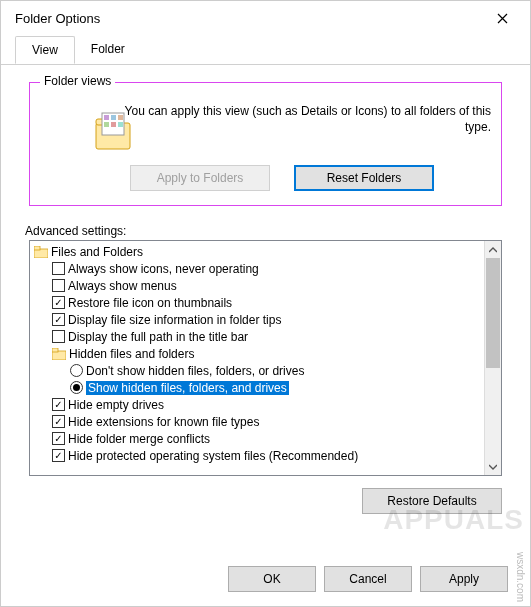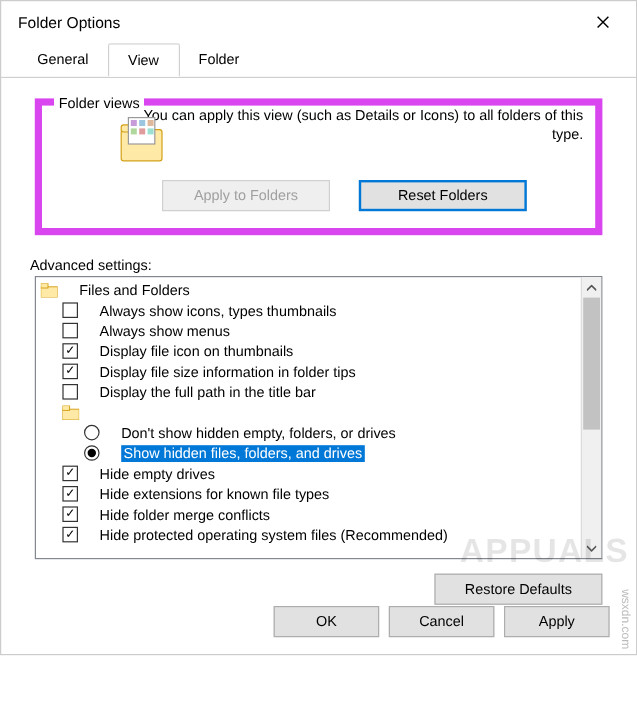--- a/index.html
+++ b/index.html
@@ -9,21 +9,21 @@
     font-size: 12px;
     background: #fff;
     color: #000;
     width: 531px;
     height: 607px;
     position: relative;
     overflow: hidden;
   }
   .window {
     width: 531px;
-    height: 546px;
+    height: 607px;
     background: #fff;
     border: 1px solid #ccc;
     position: relative;
   }
   .titlebar {
     height: 34px;
     display: flex;
     align-items: center;
     padding: 0 8px 0 14px;
     font-size: 13px;
@@ -55,23 +55,23 @@
     border-bottom: 1px solid #fff;
     background: #fff;
     border-top-left-radius: 2px;
     border-top-right-radius: 2px;
     position: relative;
   }
   .content {
     padding: 14px 22px 14px 22px;
   }
   .fieldset {
-    border: 6px solid #d946ef;
+    border: 1px solid #d946ef;
     margin: 4px 6px 18px 6px;
-    padding: 0 10px 14px 10px;
+    padding: 20px 10px 14px 10px;
     position: relative;
   }
   .legend {
     position: absolute;
     top: -9px;
     left: 10px;
     background: #fff;
     padding: 0 4px;
     font-size: 12px;
   }
@@ -126,21 +126,21 @@
   .tree {
     flex: 1;
     overflow: hidden;
     padding: 2px 0 2px 4px;
     white-space: nowrap;
   }
   .tree-row {
     display: flex;
     align-items: center;
     height: 17px;
-    gap: 18px;
+    gap: 3px;
     font-size: 12px;
   }
   .indent1 { padding-left: 18px; }
   .indent2 { padding-left: 36px; }
   .folder-ico {
     width: 14px; height: 12px;
     display: inline-block;
   }
   .chk {
     width: 13px; height: 13px;
@@ -238,21 +238,20 @@
   <div class="titlebar">
     <span class="title">Folder Options</span>
     <div class="close">
       <svg width="11" height="11" viewBox="0 0 11 11">
           <path d="M1 1 L10 10 M10 1 L1 10" stroke="#000" stroke-width="1.2"></path>
         </svg>
     </div>
   </div>
 
   <div class="tabs">
-    <div class="tab">General</div>
     <div class="tab active">View</div>
     <div class="tab">Folder</div>
   </div>
 
   <div class="content">
 
     <div class="fieldset">
       <span class="legend">Folder views</span>
       <div class="folderviews-row">
         <div class="folder-icons">
@@ -286,50 +285,51 @@
             <svg width="14" height="12">
                 <rect x="0" y="3" width="14" height="9" fill="#ffe9a6" stroke="#d4a017" stroke-width="0.8"></rect>
                 <rect x="0" y="0" width="6" height="4" fill="#ffe9a6" stroke="#d4a017" stroke-width="0.8"></rect>
               </svg>
           </span>
           <span class="row-label">Files and Folders</span>
         </div>
 
         <div class="tree-row indent1">
           <span class="chk"></span>
-          <span class="row-label">Always show icons, types thumbnails</span>
+          <span class="row-label">Always show icons, never operating</span>
         </div>
         <div class="tree-row indent1">
           <span class="chk"></span>
           <span class="row-label">Always show menus</span>
         </div>
         <div class="tree-row indent1">
           <span class="chk">✓</span>
-          <span class="row-label">Display file icon on thumbnails</span>
+          <span class="row-label">Restore file icon on thumbnails</span>
         </div>
         <div class="tree-row indent1">
           <span class="chk">✓</span>
           <span class="row-label">Display file size information in folder tips</span>
         </div>
         <div class="tree-row indent1">
           <span class="chk"></span>
           <span class="row-label">Display the full path in the title bar</span>
         </div>
 
         <div class="tree-row indent1">
           <span class="folder-ico">
             <svg width="14" height="12">
                 <rect x="0" y="3" width="14" height="9" fill="#ffe9a6" stroke="#d4a017" stroke-width="0.8"></rect>
                 <rect x="0" y="0" width="6" height="4" fill="#ffe9a6" stroke="#d4a017" stroke-width="0.8"></rect>
               </svg>
           </span>
+          <span class="row-label">Hidden files and folders</span>
         </div>
         <div class="tree-row indent2">
           <span class="radio"></span>
-          <span class="row-label">Don't show hidden empty, folders, or drives</span>
+          <span class="row-label">Don't show hidden files, folders, or drives</span>
         </div>
         <div class="tree-row indent2">
           <span class="radio sel"></span>
           <span class="row-label selhl">Show hidden files, folders, and drives</span>
         </div>
 
         <div class="tree-row indent1">
           <span class="chk">✓</span>
           <span class="row-label">Hide empty drives</span>
         </div>

